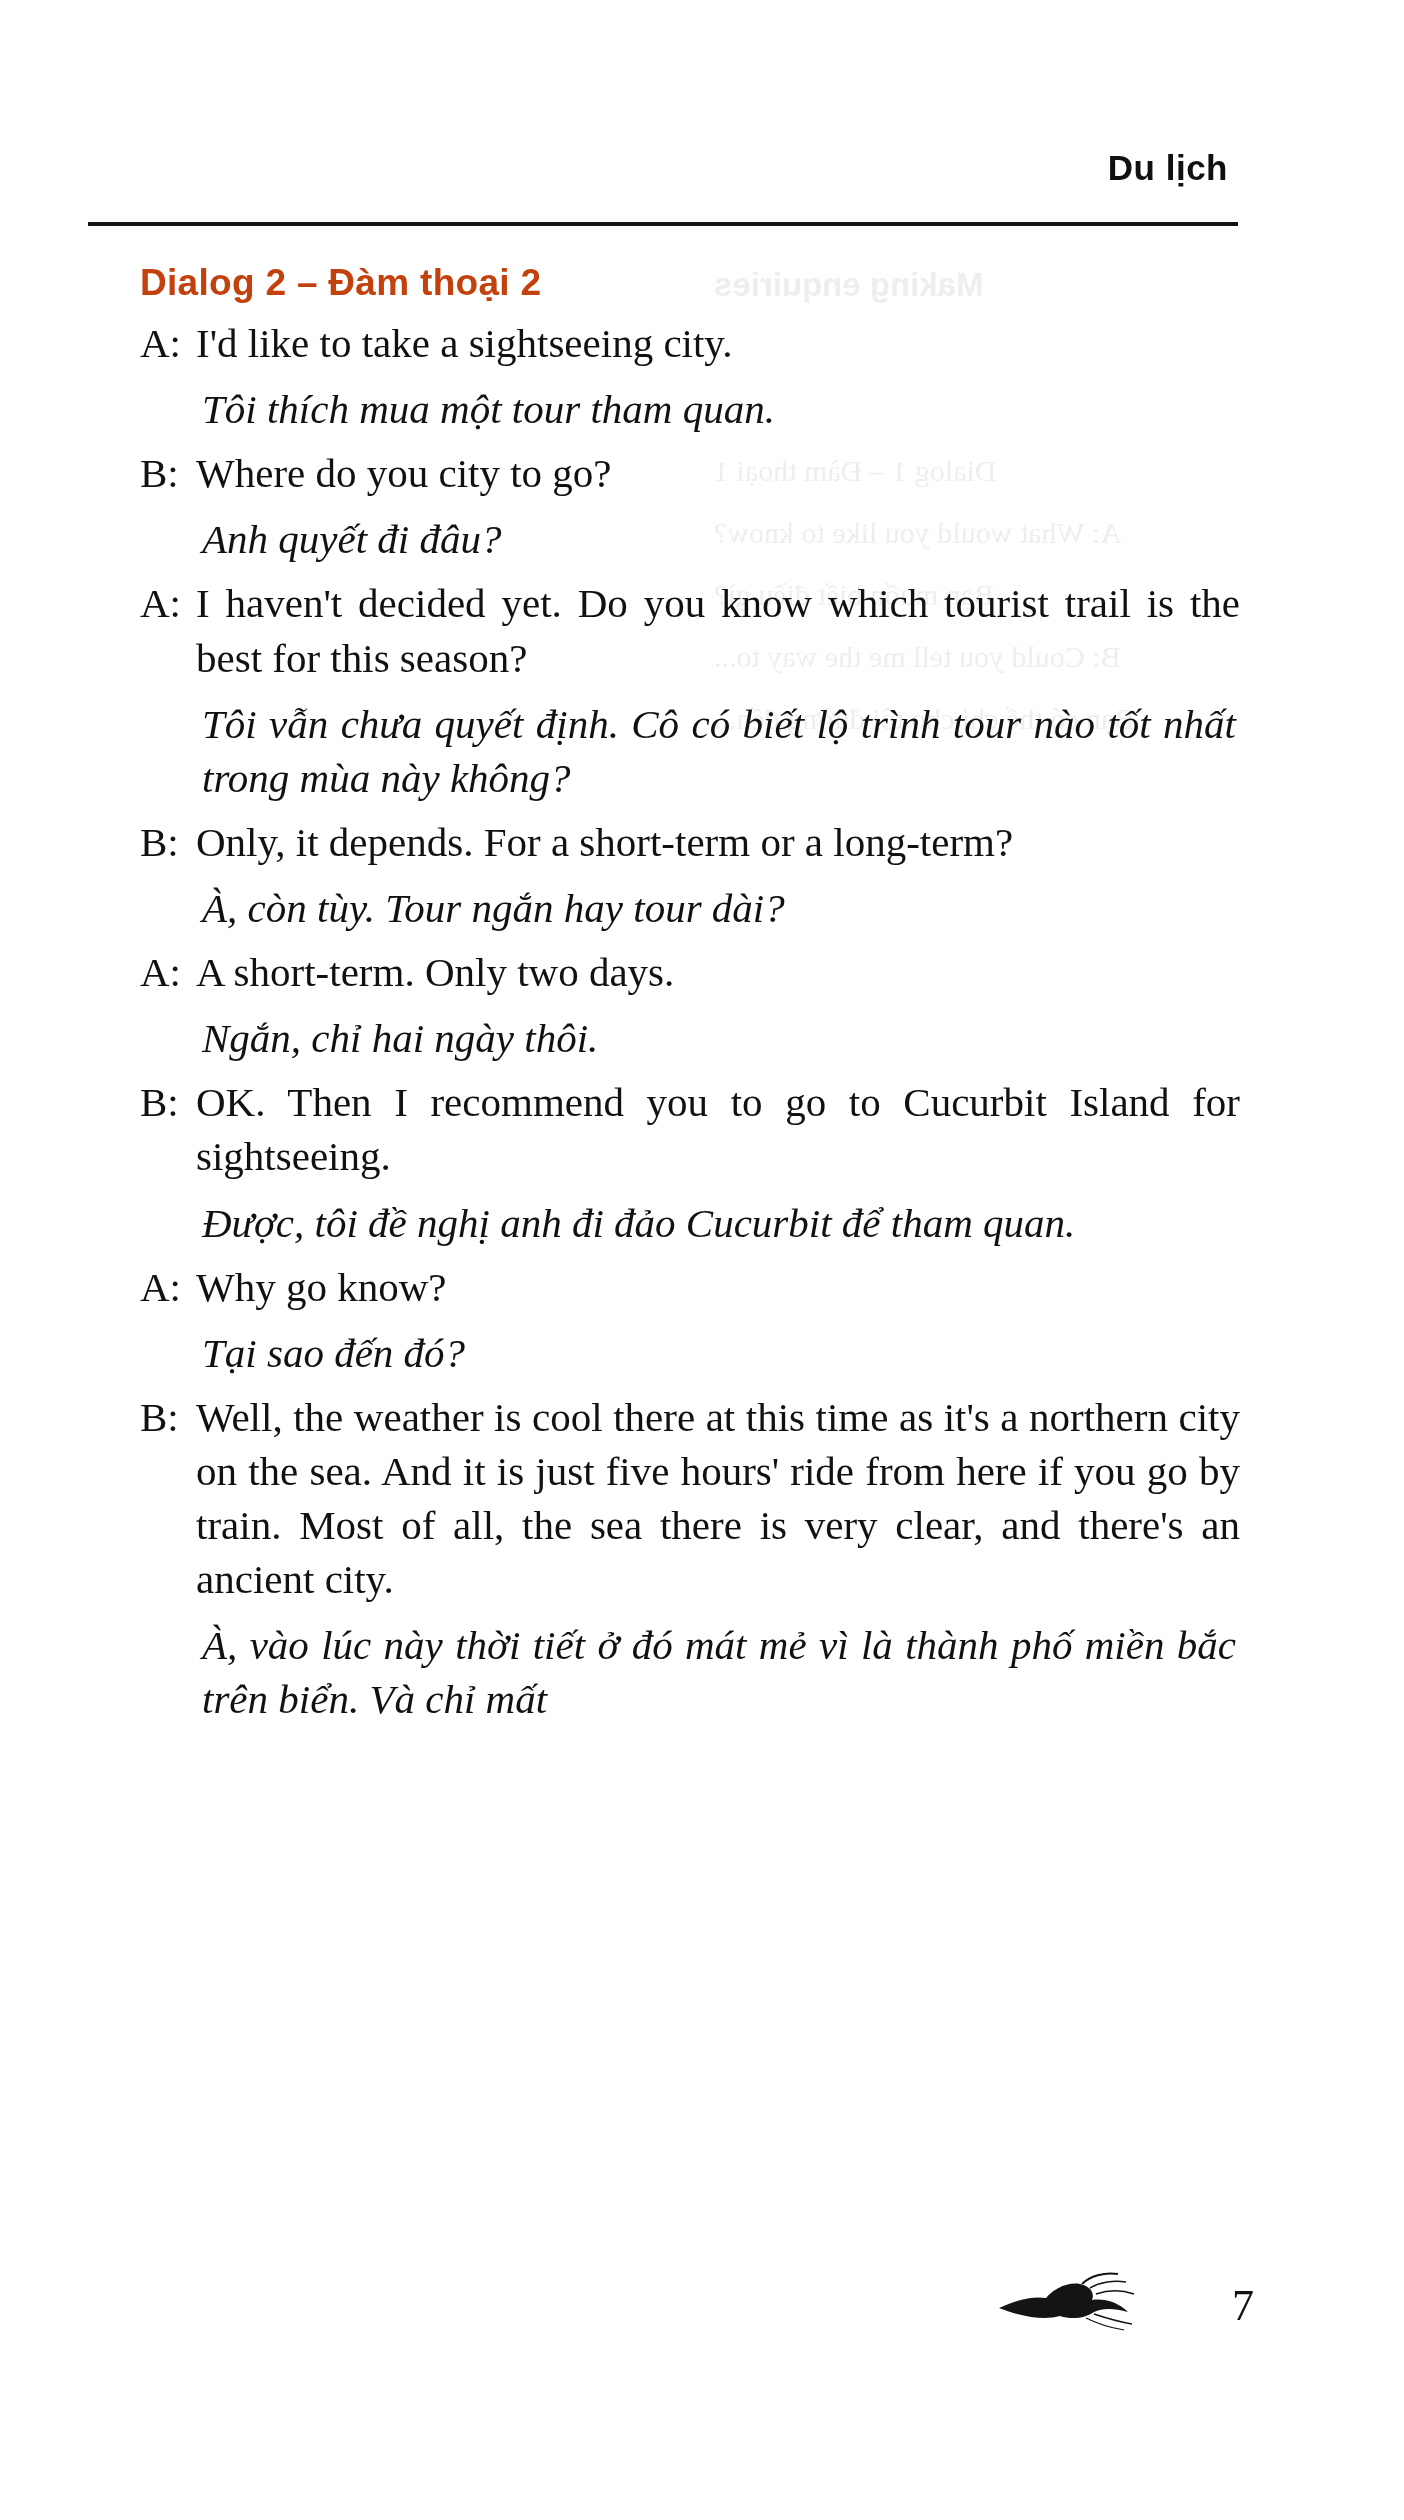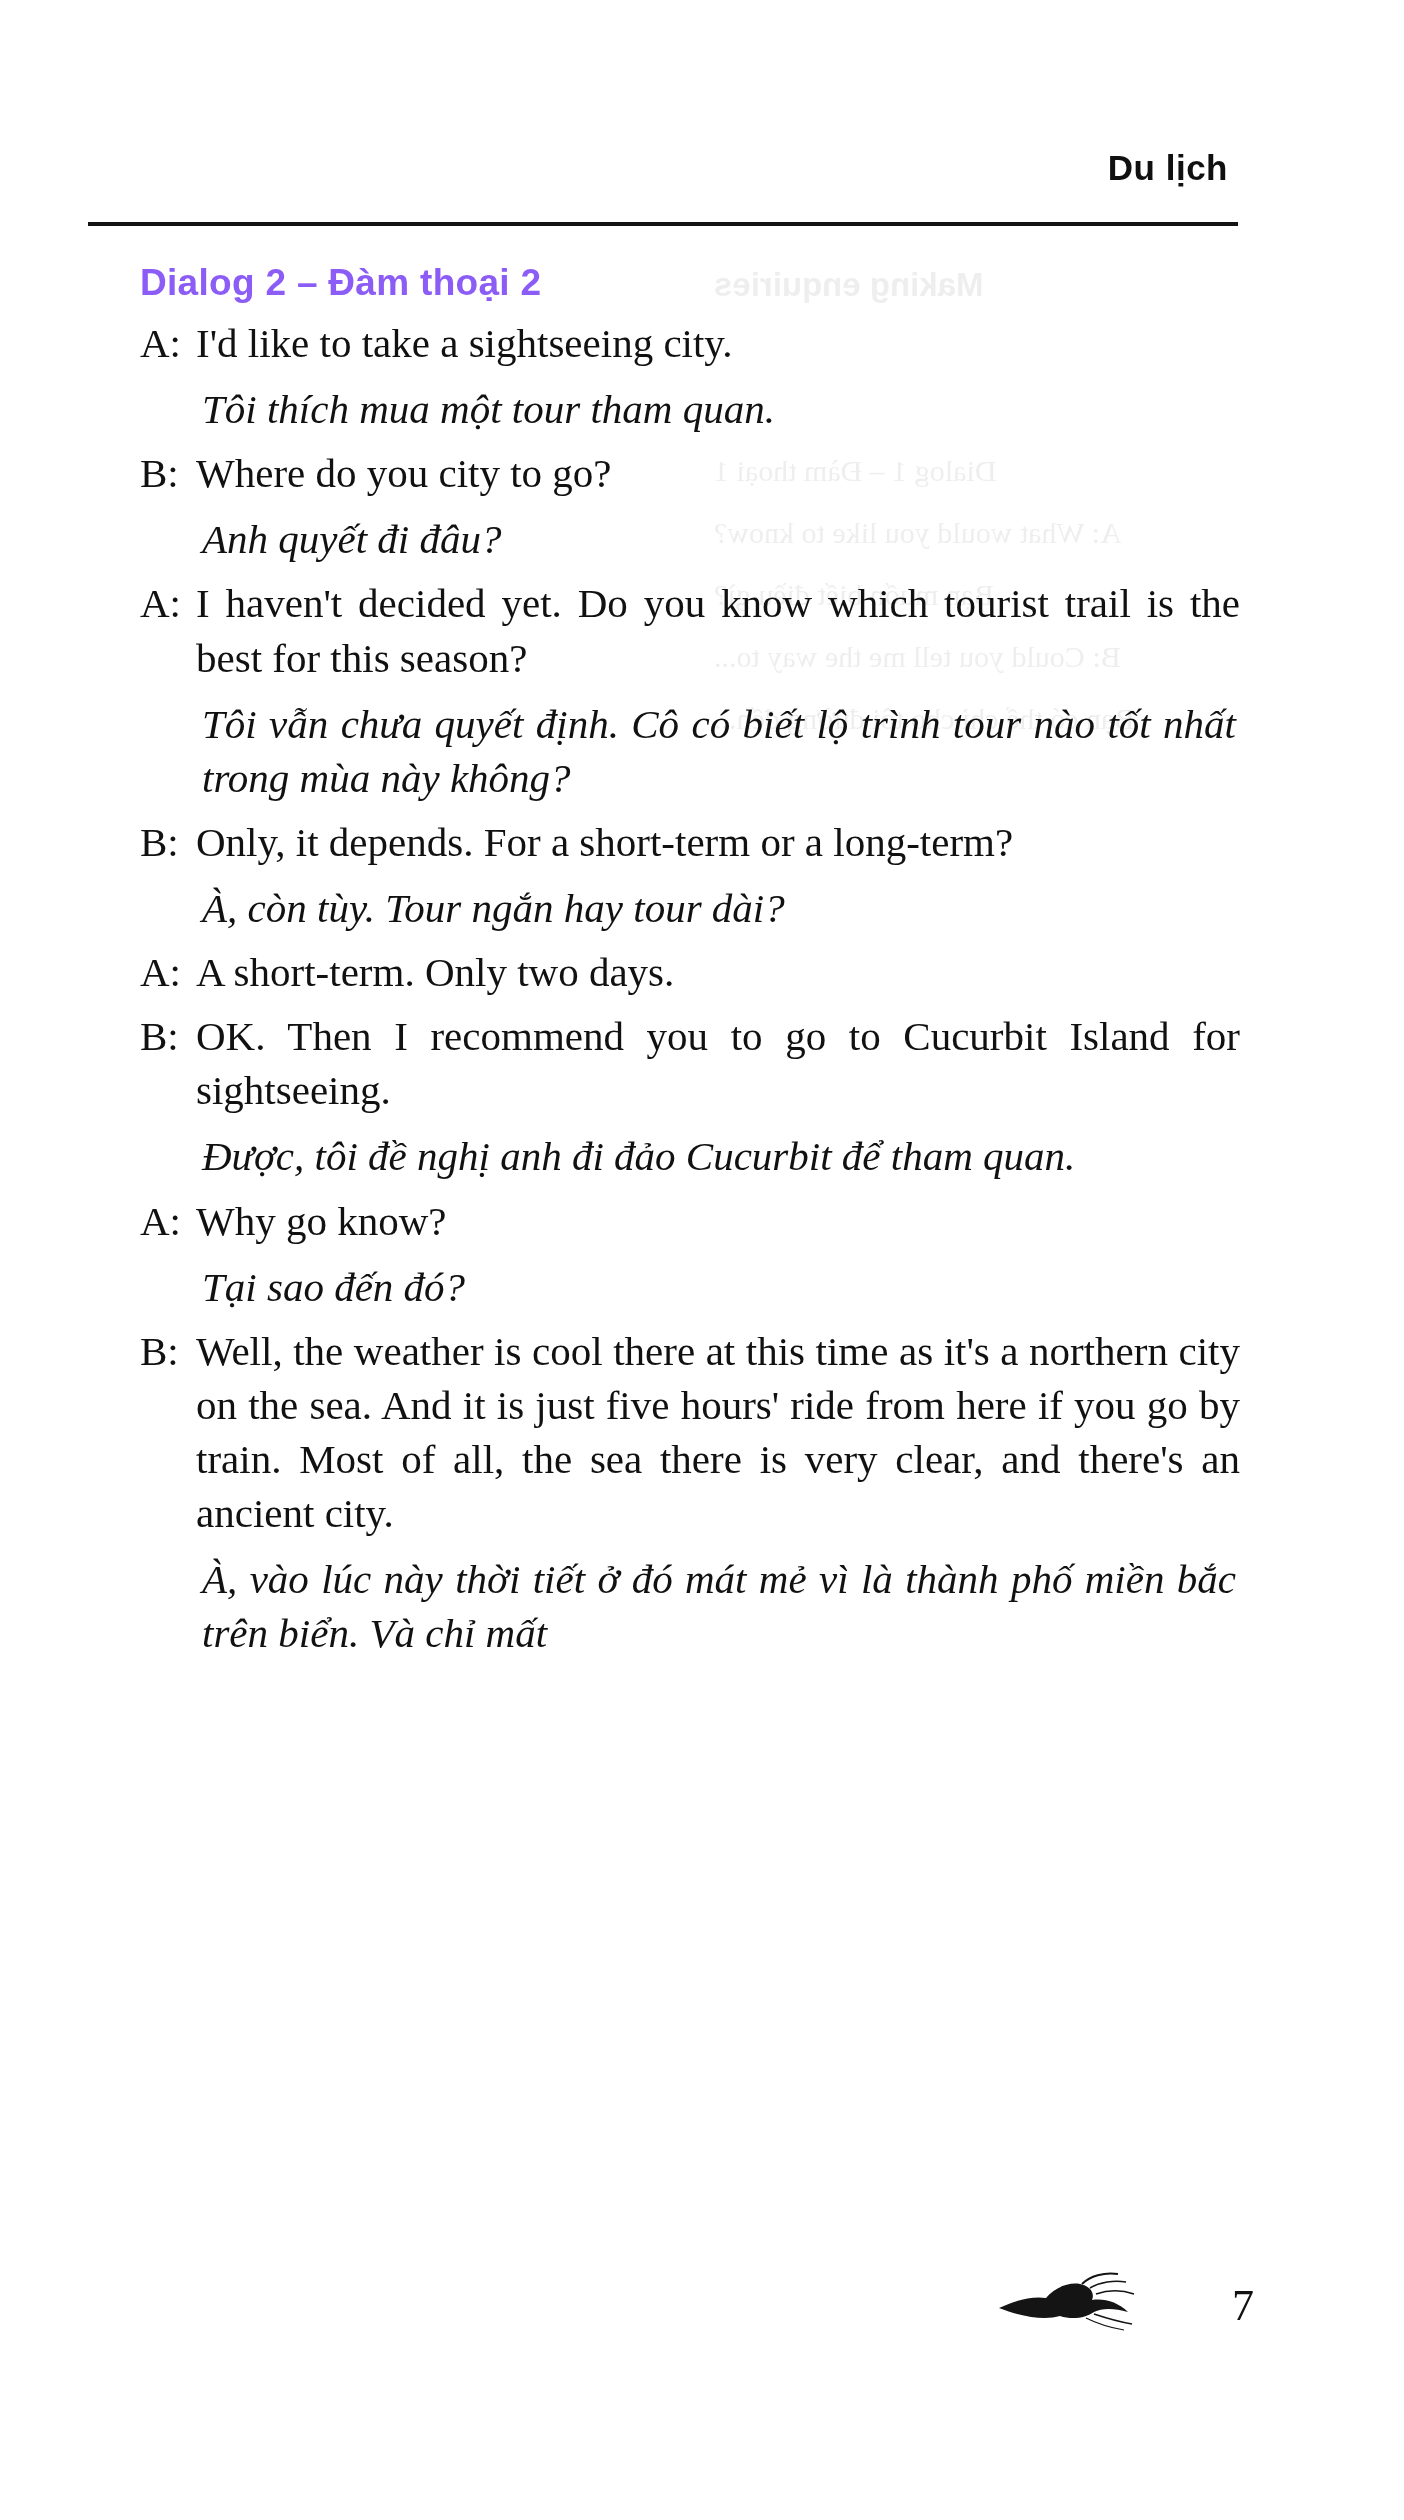--- a/index.html
+++ b/index.html
@@ -73,21 +73,21 @@
     top: 262px;
     width: 1100px;
   }
 
   .dialog-title {
     font-family: "Liberation Sans", sans-serif;
     font-weight: bold;
     font-size: 37px;
     letter-spacing: 0.3px;
     margin: 0 0 12px 0;
-    color: #8b5cf6;
+    color: #c2410c;
   }
 
   .line {
     display: flex;
     align-items: flex-start;
     font-size: 41px;
     line-height: 1.32;
     margin-bottom: 2px;
   }
   .spk {
@@ -193,20 +193,21 @@
           <span class="en just-full">Only, it depends. For a short-term or a long-term?</span>
         </div>
       <div class="vi">À, còn tùy. Tour ngắn hay tour dài?</div>
     </div>
 
     <div class="blk">
       <div class="line">
           <span class="spk">A:</span>
           <span class="en">A short-term. Only two days.</span>
         </div>
+      <div class="vi">Ngắn, chỉ hai ngày thôi.</div>
     </div>
 
     <div class="blk">
       <div class="line">
           <span class="spk">B:</span>
           <span class="en just-full">OK. Then I recommend you to go to Cucurbit Island for sightseeing.</span>
         </div>
       <div class="vi just-full">Được, tôi đề nghị anh đi đảo Cucurbit để tham quan.</div>
     </div>
 

